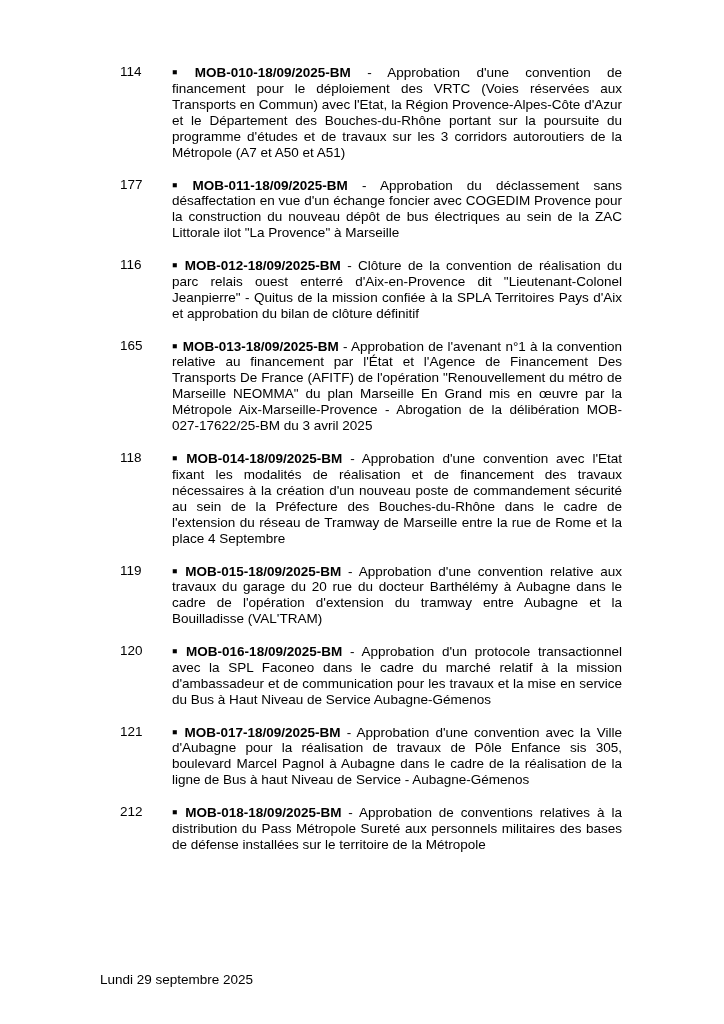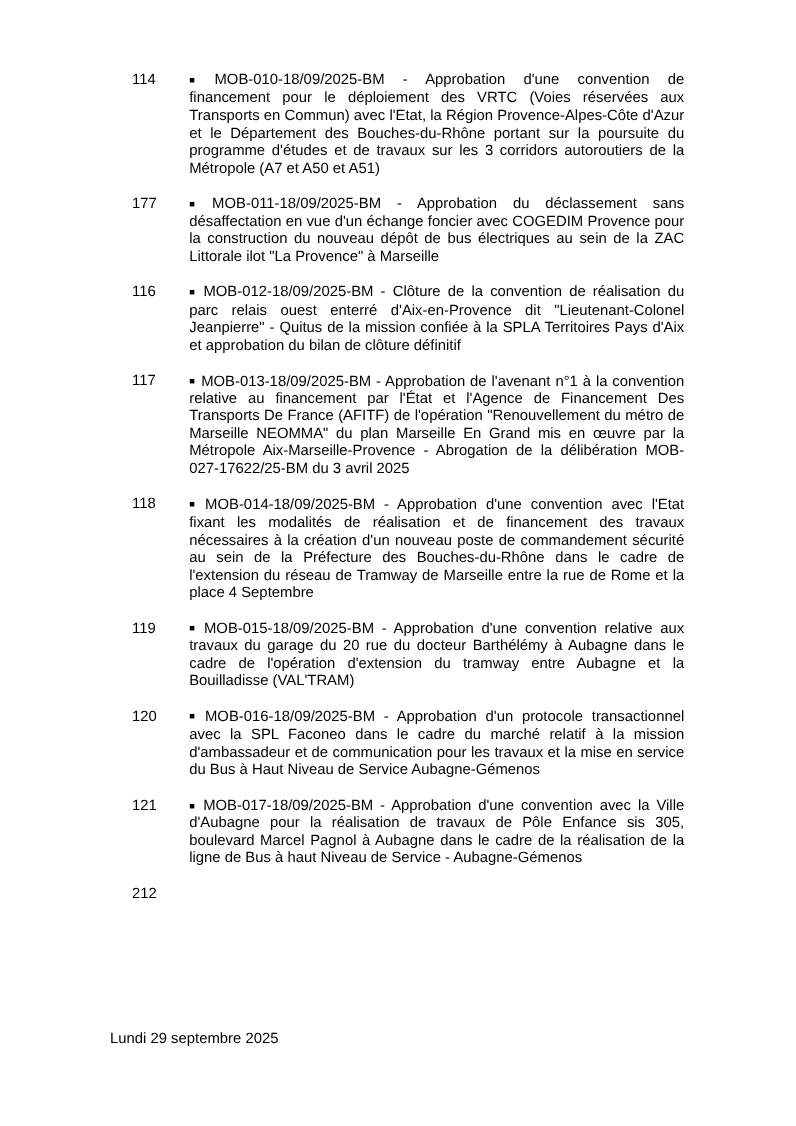--- a/index.html
+++ b/index.html
@@ -43,26 +43,26 @@
     line-height: 16px;
     text-align: justify;
   }
   .bullet {
     font-size: 8.5px;
     vertical-align: 1.5px;
     margin-right: 5px;
     letter-spacing: 0;
   }
   .item-ref {
-    font-weight: normal;
+    font-weight: bold;
   }
   .page-footer {
     position: absolute;
     left: 100px;
-    top: 936px;
+    top: 972px;
     font-size: 13.5px;
     line-height: 16px;
   }
 </style>
 </head>
 <body>
 
 <div class="doc-page">
   <ol class="items" id="items">
   <li class="item">
@@ -74,21 +74,21 @@
     <span class="item-num">177</span>
     <p class="item-body"><span class="bullet">■</span><span class="item-ref">MOB-011-18/09/2025-BM</span><span class="item-sep"> - </span><span class="item-desc">Approbation du déclassement sans désaffectation en vue d'un échange foncier avec COGEDIM Provence pour la construction du nouveau dépôt de bus électriques au sein de la ZAC Littorale ilot "La Provence" à Marseille</span></p>
   </li>
 
   <li class="item">
     <span class="item-num">116</span>
     <p class="item-body"><span class="bullet">■</span><span class="item-ref">MOB-012-18/09/2025-BM</span><span class="item-sep"> - </span><span class="item-desc">Clôture de la convention de réalisation du parc relais ouest enterré d'Aix-en-Provence dit "Lieutenant-Colonel Jeanpierre" - Quitus de la mission confiée à la SPLA Territoires Pays d'Aix et approbation du bilan de clôture définitif</span></p>
   </li>
 
   <li class="item">
-    <span class="item-num">117</span>
+    <span class="item-num">165</span>
     <p class="item-body"><span class="bullet">■</span><span class="item-ref">MOB-013-18/09/2025-BM</span><span class="item-sep"> - </span><span class="item-desc">Approbation de l'avenant n°1 à la convention relative au financement par l'État et l'Agence de Financement Des Transports De France (AFITF) de l'opération "Renouvellement du métro de Marseille NEOMMA" du plan Marseille En Grand mis en œuvre par la Métropole Aix-Marseille-Provence - Abrogation de la délibération MOB-027-17622/25-BM du 3 avril 2025</span></p>
   </li>
 
   <li class="item">
     <span class="item-num">118</span>
     <p class="item-body"><span class="bullet">■</span><span class="item-ref">MOB-014-18/09/2025-BM</span><span class="item-sep"> - </span><span class="item-desc">Approbation d'une convention avec l'Etat fixant les modalités de réalisation et de financement des travaux nécessaires à la création d'un nouveau poste de commandement sécurité au sein de la Préfecture des Bouches-du-Rhône dans le cadre de l'extension du réseau de Tramway de Marseille entre la rue de Rome et la place 4 Septembre</span></p>
   </li>
 
   <li class="item">
     <span class="item-num">119</span>
@@ -100,17 +100,18 @@
     <p class="item-body"><span class="bullet">■</span><span class="item-ref">MOB-016-18/09/2025-BM</span><span class="item-sep"> - </span><span class="item-desc">Approbation d'un protocole transactionnel avec la SPL Faconeo dans le cadre du marché relatif à la mission d'ambassadeur et de communication pour les travaux et la mise en service du Bus à Haut Niveau de Service Aubagne-Gémenos</span></p>
   </li>
 
   <li class="item">
     <span class="item-num">121</span>
     <p class="item-body"><span class="bullet">■</span><span class="item-ref">MOB-017-18/09/2025-BM</span><span class="item-sep"> - </span><span class="item-desc">Approbation d'une convention avec la Ville d'Aubagne pour la réalisation de travaux de Pôle Enfance sis 305, boulevard Marcel Pagnol à Aubagne dans le cadre de la réalisation de la ligne de Bus à haut Niveau de Service - Aubagne-Gémenos</span></p>
   </li>
 
   <li class="item">
     <span class="item-num">212</span>
+    <p class="item-body"><span class="bullet">■</span><span class="item-ref">MOB-018-18/09/2025-BM</span><span class="item-sep"> - </span><span class="item-desc">Approbation de conventions relatives à la distribution du Pass Métropole Sureté aux personnels militaires des bases de défense installées sur le territoire de la Métropole</span></p>
   </li>
 
 </ol>
   <div class="page-footer">Lundi 29 septembre 2025</div>
 </div>
 
 </body></html>

